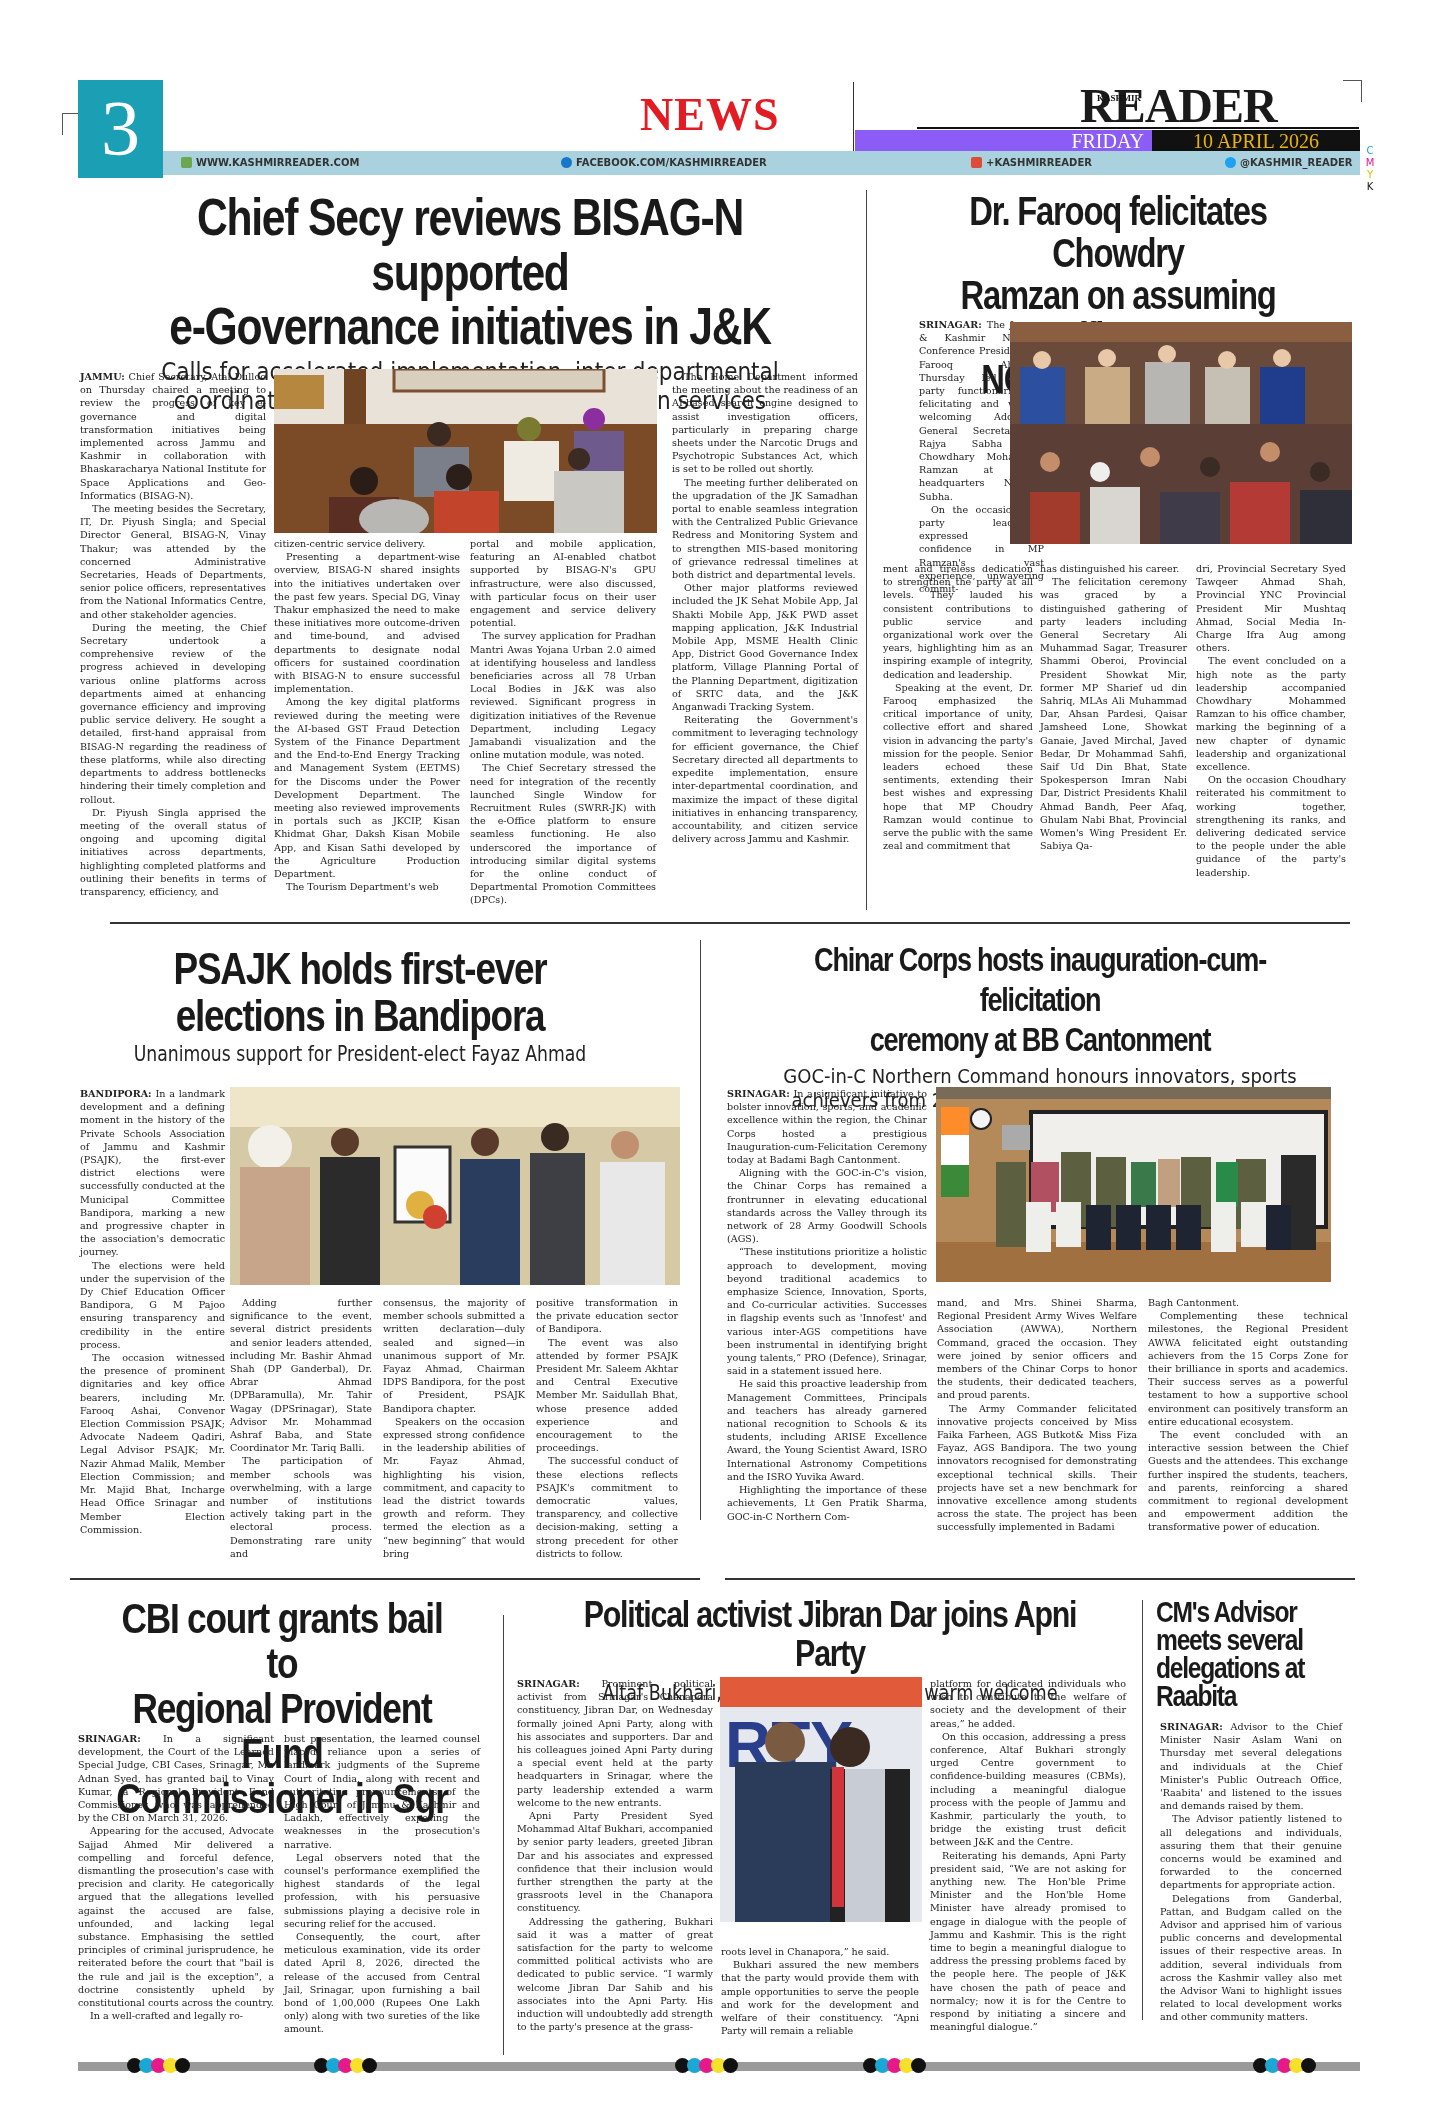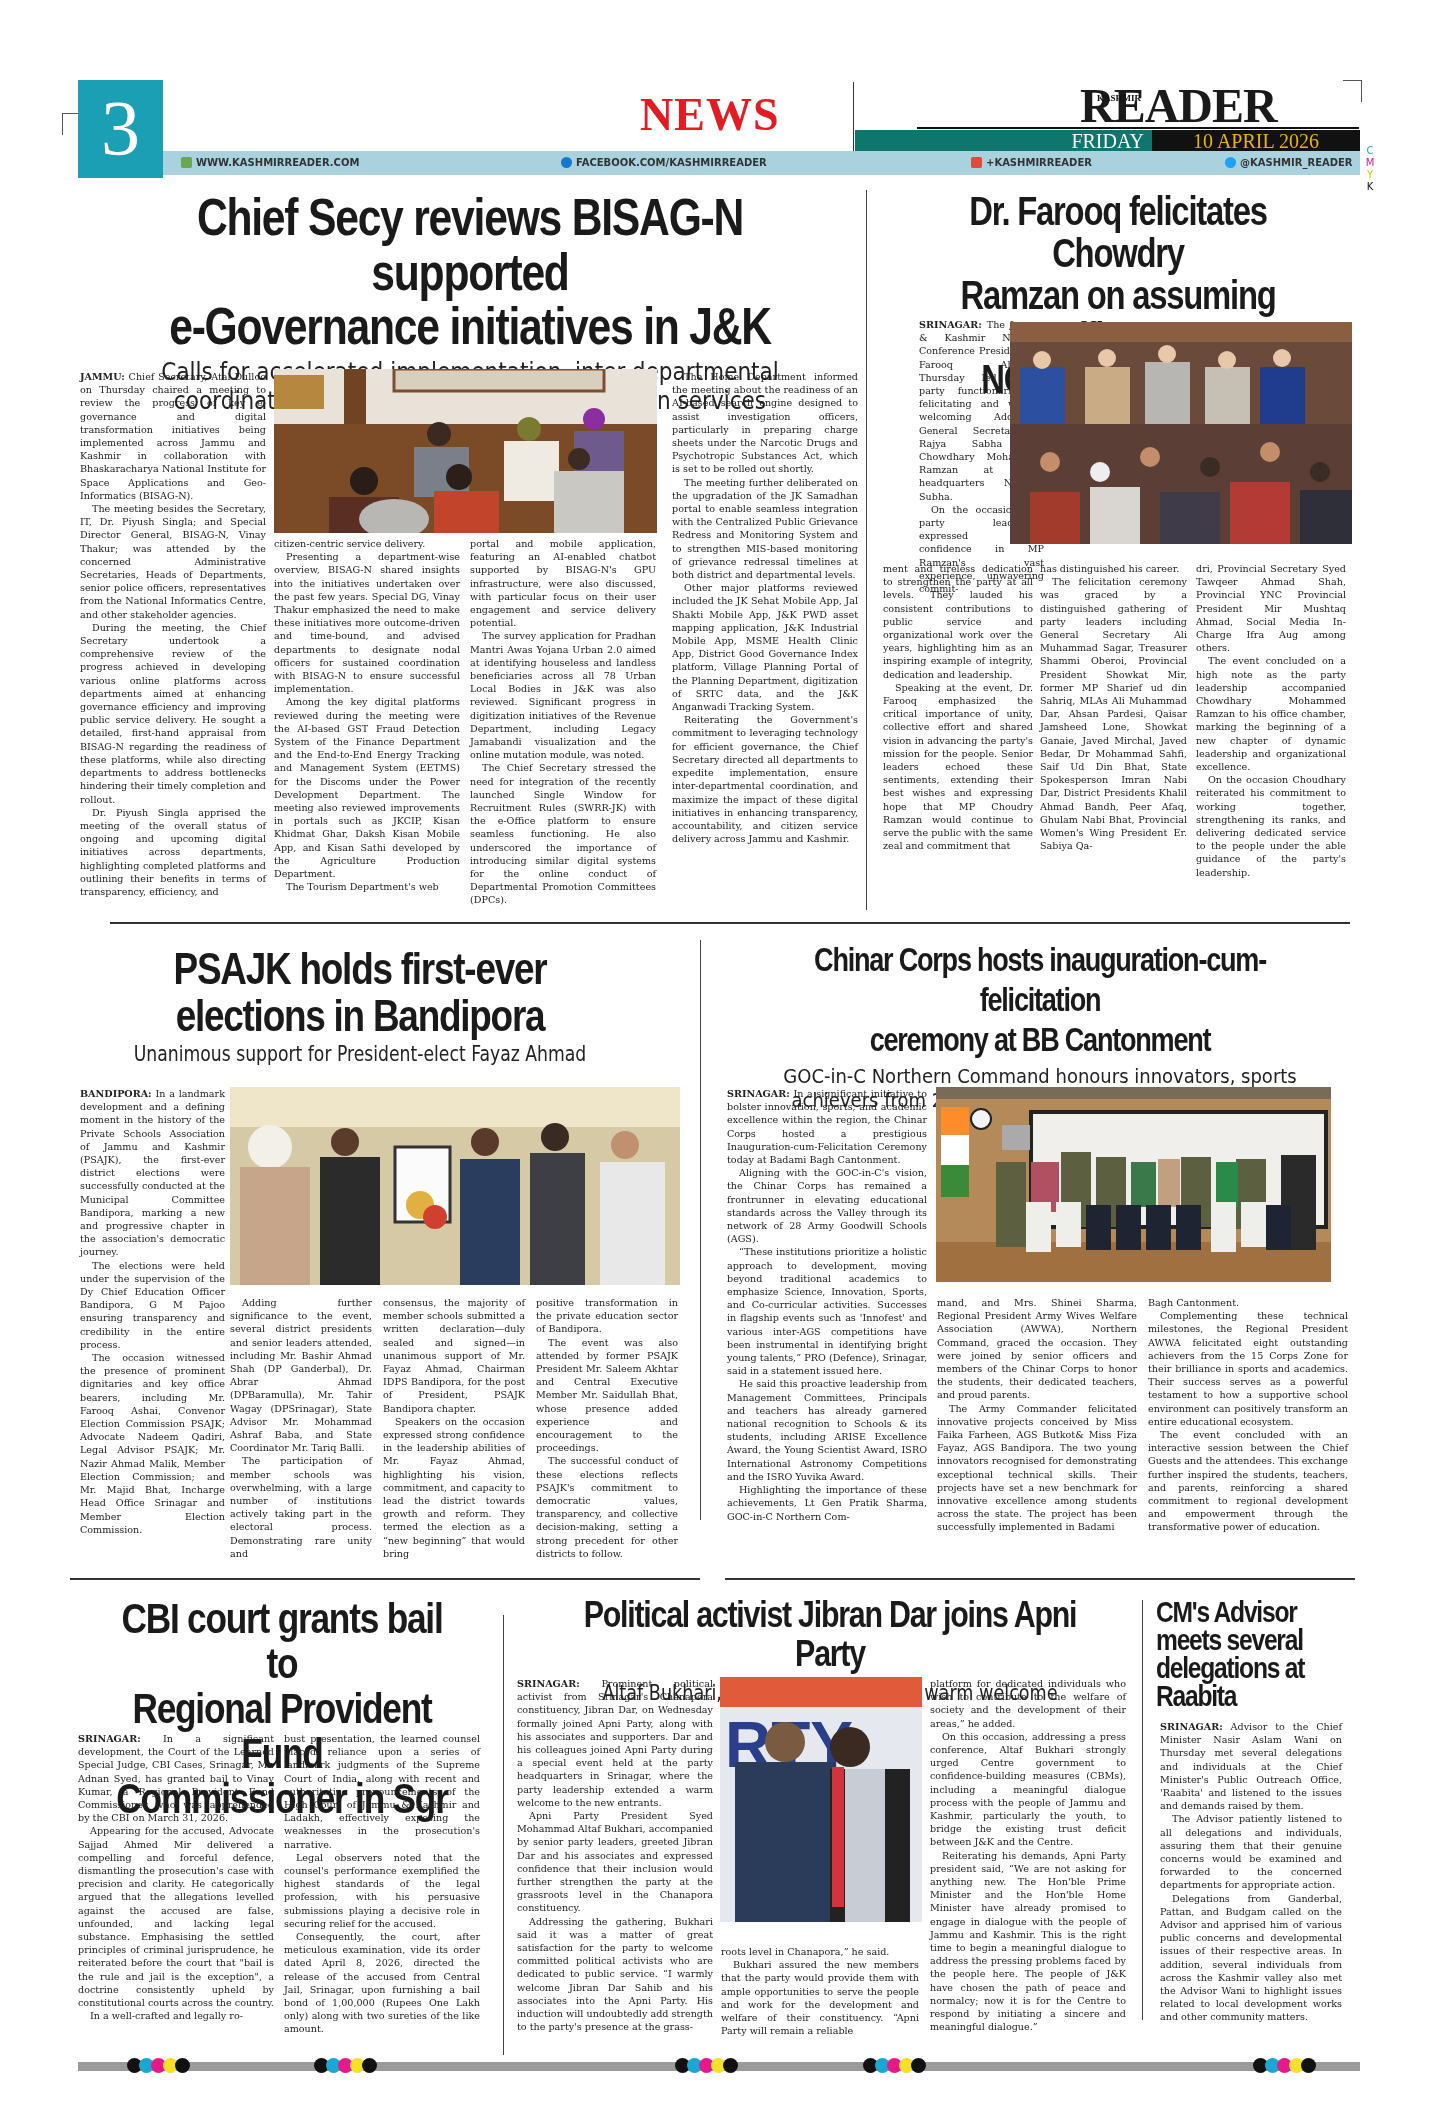--- a/index.html
+++ b/index.html
@@ -10,21 +10,21 @@
   .cropmark-l{left:62px;top:113px;width:16px;height:1px;background:#555;}
   .cropmark-l2{left:62px;top:113px;width:1px;height:22px;background:#555;}
   .cropmark-r{left:1343px;top:80px;width:18px;height:1px;background:#555;}
   .cropmark-r2{left:1361px;top:80px;width:1px;height:22px;background:#555;}
   .section-news{left:640px;top:88px;font-family:"Liberation Serif",serif;font-weight:bold;font-size:46px;color:#e31b23;letter-spacing:1px;}
   .mast-div{left:853px;top:82px;width:1px;height:72px;background:#333;}
   .logo-kashmir{left:1097px;top:93px;font-family:"Liberation Serif",serif;font-size:9px;font-weight:bold;color:#111;}
   .logo-reader{left:1080px;top:82px;font-family:"Liberation Serif",serif;font-weight:bold;font-size:48px;color:#1a1a1a;letter-spacing:-1px;line-height:48px;}
   .logo-rule{left:917px;top:127px;width:442px;height:2px;background:#111;}
   .date-bar{left:855px;top:130px;width:505px;height:22px;display:flex;}
-  .day-red{background:#0f766e;flex:0 0 297px;color:#fff;font-family:"Liberation Serif",serif;font-size:20px;text-align:right;padding-right:8px;line-height:22px;box-sizing:border-box;}
+  .day-red{background:#8b5cf6;flex:0 0 297px;color:#fff;font-family:"Liberation Serif",serif;font-size:20px;text-align:right;padding-right:8px;line-height:22px;box-sizing:border-box;}
   .date-black{background:#111;flex:1;color:#eab308;font-family:"Liberation Serif",serif;font-size:20px;text-align:center;line-height:22px;}
   .info-bar{left:163px;top:151px;width:1197px;height:24px;background:#a9d2de;font-family:"DejaVu Sans",sans-serif;font-size:10px;font-weight:bold;color:#333;}
   .info-bar .it{position:absolute;top:6px;display:flex;align-items:center;gap:4px;}
   .ico{display:inline-block;width:11px;height:11px;border-radius:50%;}
   .cmyk{left:1364px;top:145px;width:12px;font-family:"DejaVu Sans",sans-serif;font-size:10px;line-height:12px;text-align:center;}
   .cmyk span{display:block;}
   
   .hed{font-family:"Liberation Sans",sans-serif;font-weight:bold;color:#1a1a1a;text-align:center;letter-spacing:-1.5px;line-height:1.05;transform:scaleX(.82);transform-origin:center top;}
   .dek{font-family:"DejaVu Sans",sans-serif;color:#222;text-align:center;line-height:1.2;transform:scaleX(.9);transform-origin:center top;}
   .col{font-size:9.6px;line-height:13.2px;text-align:justify;hyphens:auto;}
@@ -300,21 +300,21 @@
       </g>
   </svg>
 </div>
 <div class="abs col" style="left:937px;top:1296px;width:200px;">
   <p class="first">mand, and Mrs. Shinei Sharma, Regional President Army Wives Welfare Association (AWWA), Northern Command, graced the occasion. They were joined by senior officers and members of the Chinar Corps to honor the students, their dedicated teachers, and proud parents.</p>
   <p>The Army Commander felicitated innovative projects conceived by Miss Faika Farheen, AGS Butkot&amp; Miss Fiza Fayaz, AGS Bandipora. The two young innovators recognised for demonstrating exceptional technical skills. Their projects have set a new benchmark for innovative excellence among students across the state. The project has been successfully implemented in Badami</p>
 </div>
 <div class="abs col" style="left:1148px;top:1296px;width:200px;">
   <p class="first">Bagh Cantonment.</p>
   <p>Complementing these technical milestones, the Regional President AWWA felicitated eight outstanding achievers from the 15 Corps Zone for their brilliance in sports and academics. Their success serves as a powerful testament to how a supportive school environment can positively transform an entire educational ecosystem.</p>
-  <p>The event concluded with an interactive session between the Chief Guests and the attendees. This exchange further inspired the students, teachers, and parents, reinforcing a shared commitment to regional development and empowerment through the transformative power of education.</p>
+  <p>The event concluded with an interactive session between the Chief Guests and the attendees. This exchange further inspired the students, teachers, and parents, reinforcing a shared commitment to regional development and empowerment addition the transformative power of education.</p>
 </div>
 
 <div class="abs rule-h" style="left:70px;top:1578px;width:630px;"></div>
 <div class="abs rule-h" style="left:725px;top:1578px;width:630px;"></div>
 
 <div class="abs hed" style="left:72px;top:1596px;width:420px;font-size:43px;line-height:45px;">
   <div>CBI court grants bail to</div>
   <div>Regional Provident Fund</div>
   <div>Commissioner in Sgr</div>
 </div>

